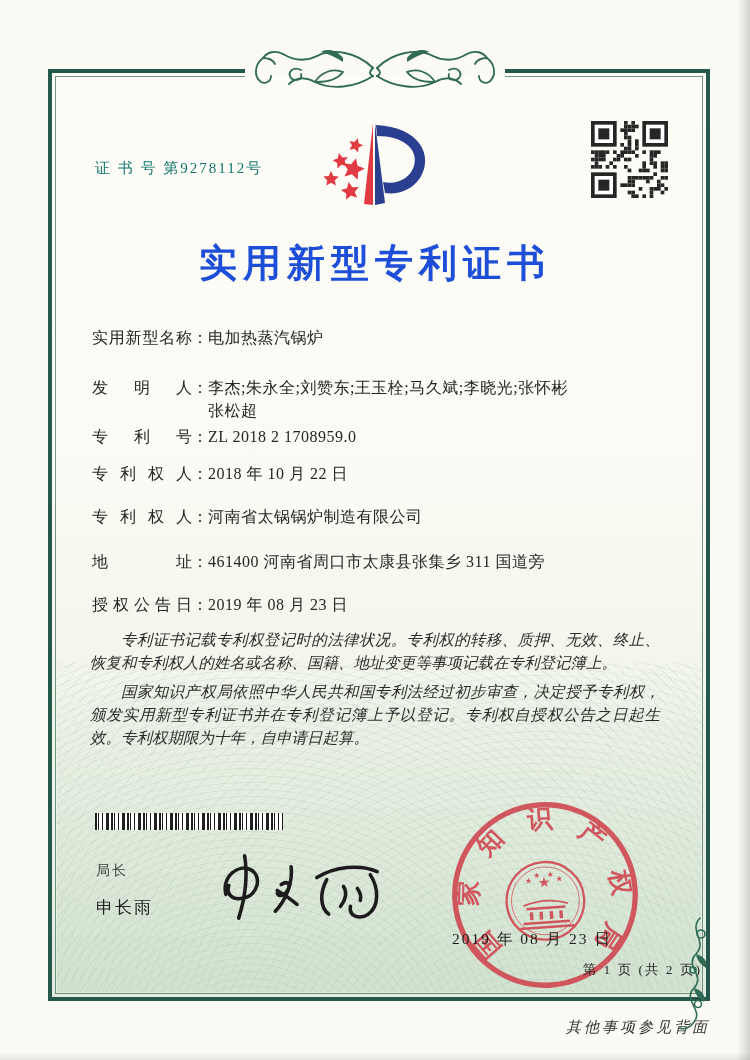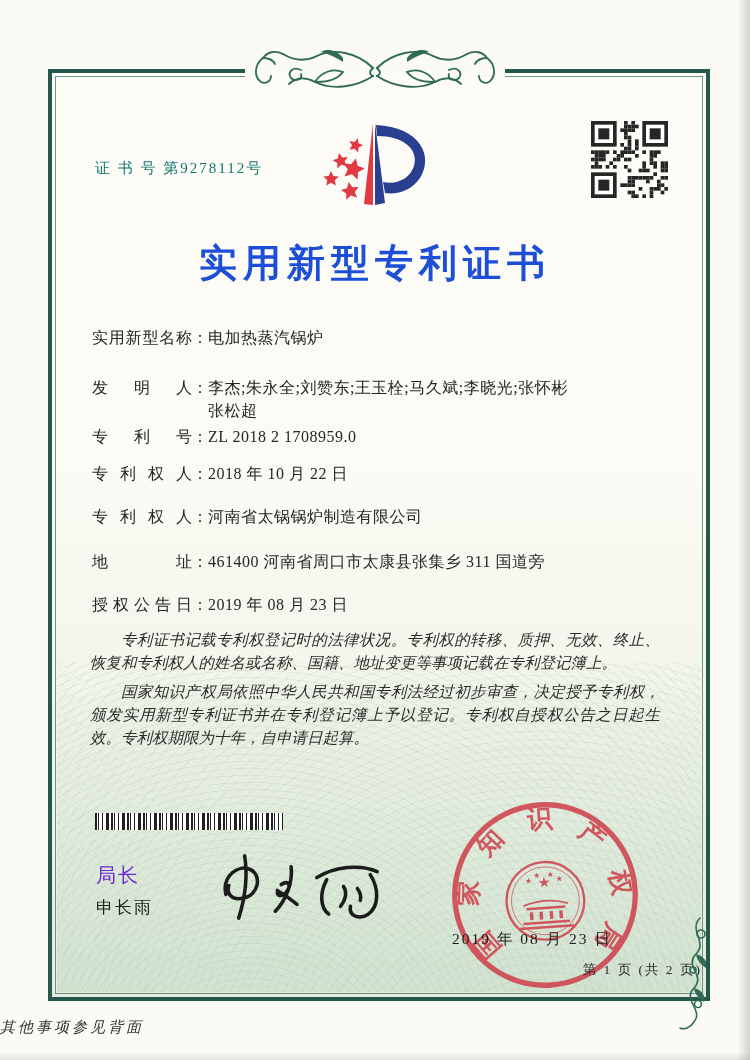--- a/index.html
+++ b/index.html
@@ -29,28 +29,28 @@
   .flabel{display:inline-block;width:100px;text-align:justify;text-align-last:justify;vertical-align:top;}
   .fcolon{display:inline-block;vertical-align:top;}
   .fvalue{display:inline-block;vertical-align:top;letter-spacing:0.5px;max-width:440px;}
   .fvalue2{margin-left:116px;letter-spacing:0.5px;}
   .fpair2{position:absolute;left:258px;top:0;}
   .paras{left:90px;top:628px;width:570px;font-size:15.5px;line-height:23px;color:#2b2b2b;
     text-align:justify;font-style:italic;}
   .paras p{margin:0 0 6px 0;text-indent:2em;}
   .barcode{left:95px;top:813px;width:188px;height:17px;
     background:repeating-linear-gradient(90deg,#1f1f1f 0 2px,#fdfdfd 2px 3px,#1f1f1f 3px 4px,#fdfdfd 4px 7px,#1f1f1f 7px 8px,#fdfdfd 8px 11px,#1f1f1f 11px 14px,#fdfdfd 14px 16px);}
-  .signer-title{left:96px;top:862px;font-size:20px;color:#6d28d9;letter-spacing:2px;}
+  .signer-title{left:96px;top:862px;font-size:14px;color:#404040;letter-spacing:2px;}
   .signer-name{left:96px;top:896px;font-size:17px;color:#222;letter-spacing:2px;}
   .signature{left:212px;top:846px;width:178px;height:80px;}
   .seal{left:448px;top:798px;width:194px;height:194px;transform:rotate(-4deg);}
   .seal-char{font-size:26px;font-weight:700;fill:#cf434d;}
   .seal-date{left:452px;top:929px;font-size:15.5px;letter-spacing:2px;color:#1e1e1e;z-index:5;}
   .page-num{left:48px;top:961px;width:654px;text-align:right;font-size:13.5px;color:#2b2b2b;letter-spacing:2px;}
-  .back-note{left:0;top:1018px;width:710px;text-align:left;font-size:15px;color:#333;
+  .back-note{left:0;top:1018px;width:710px;text-align:right;font-size:15px;color:#333;
     letter-spacing:3px;font-style:italic;}
   .orn-top{left:245px;top:32px;width:260px;height:72px;z-index:3;}
   .orn-right{left:670px;top:916px;width:46px;height:120px;z-index:3;}
 </style>
 </head>
 <body>
 
 <div class="abs cert-frame">
   <div class="cert-inner-line"></div>
   <div class="guilloche"></div>

